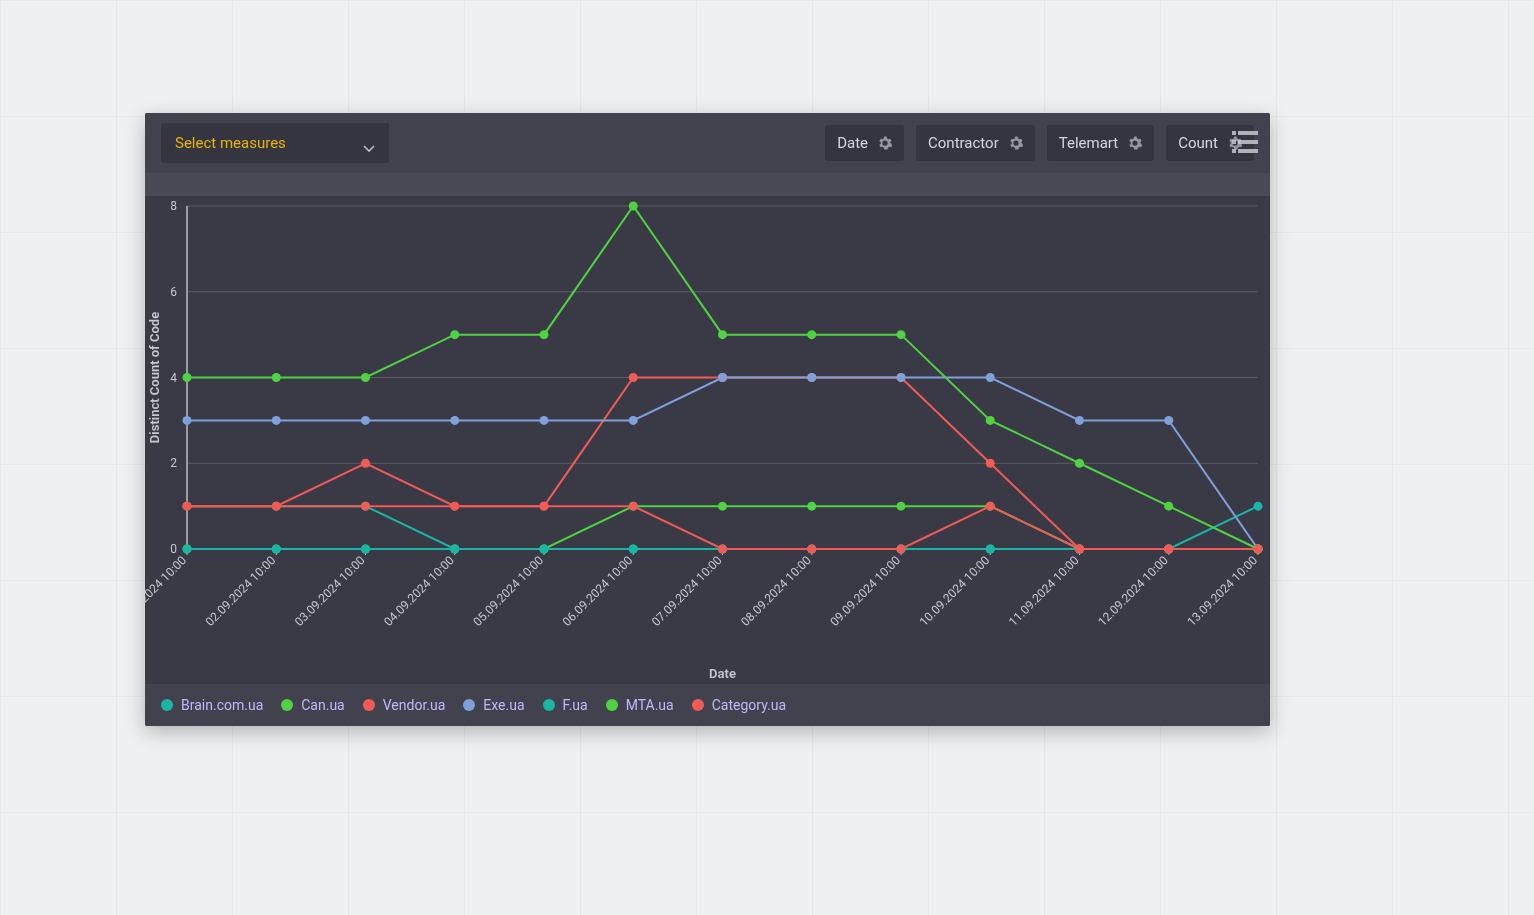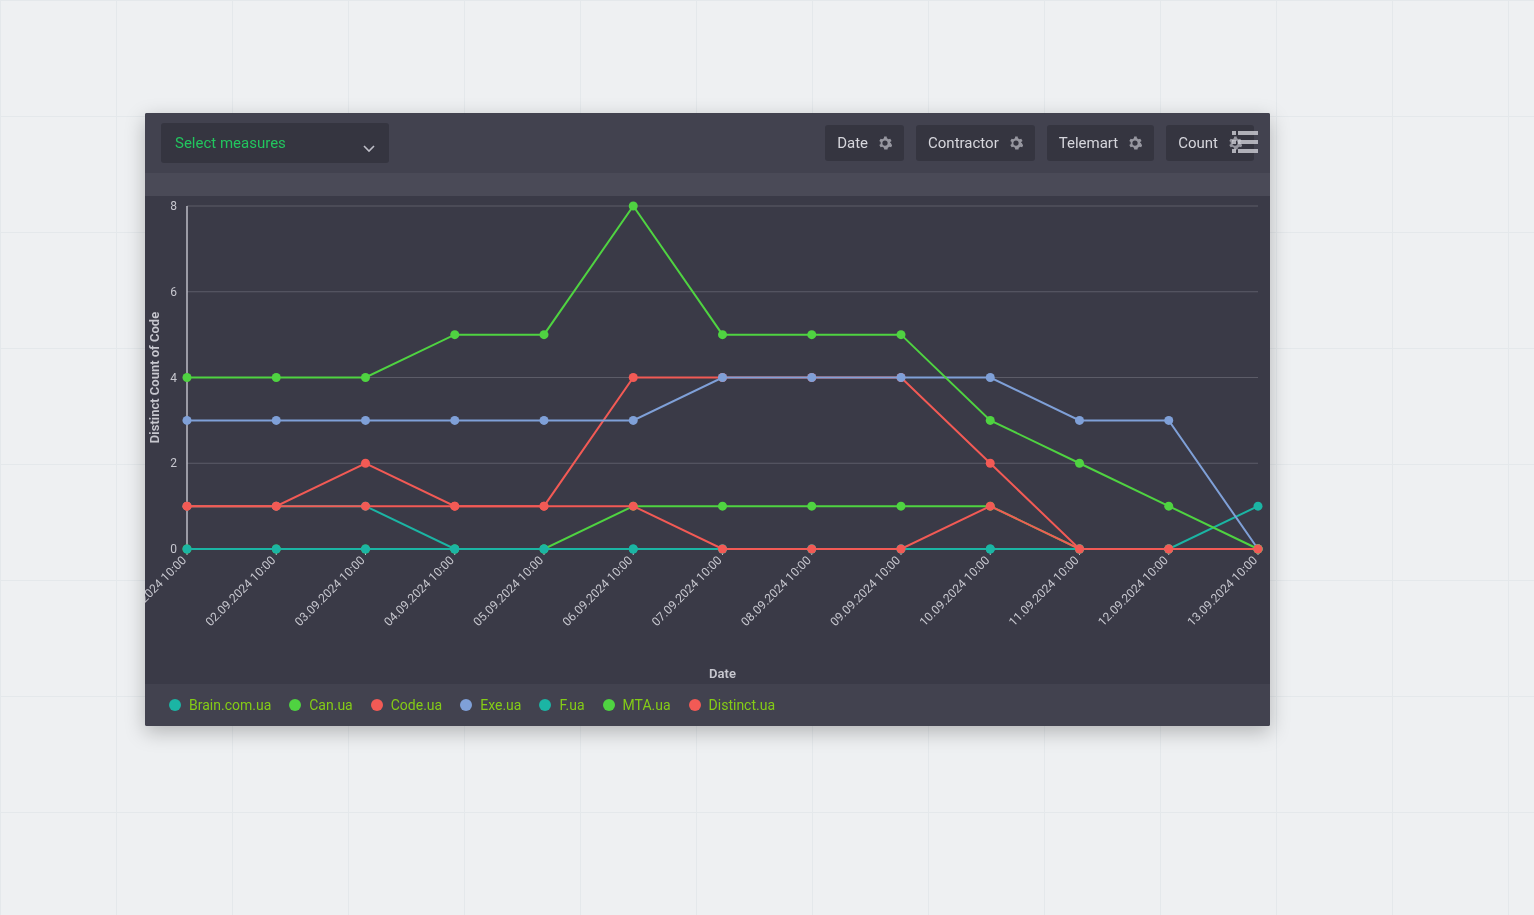--- a/index.html
+++ b/index.html
@@ -46,21 +46,21 @@
   }
   .dropdown {
     background: #353540;
     border-radius: 3px;
     height: 40px;
     min-width: 200px;
     display: flex;
     align-items: center;
     justify-content: space-between;
     padding: 0 14px;
-    color: #22c55e;
+    color: #eab308;
     cursor: pointer;
     font-size: 15px;
   }
   .chev {
     width: 12px; height: 8px;
     display: inline-block;
   }
   .spacer { flex: 1; }
   .chip {
     background: #353540;
@@ -94,22 +94,22 @@
     background: #3a3a47;
   }
   .legend-bar {
     position: absolute;
     left: 0; right: 0; bottom: 0;
     height: 42px;
     background: #42424f;
     display: flex;
     align-items: center;
     gap: 18px;
-    padding: 0 24px;
-    color: #84cc16;
+    padding: 0 16px;
+    color: #c4b5fd;
     font-size: 14px;
   }
   .legend-item {
     display: flex;
     align-items: center;
     gap: 8px;
   }
   .legend-dot {
     width: 12px; height: 12px;
     border-radius: 50%;
@@ -351,33 +351,33 @@
       <div class="legend-item">
         <span class="legend-dot" style="background: rgb(27, 181, 164);"></span>
         <span>Brain.com.ua</span>
       </div>
       <div class="legend-item">
         <span class="legend-dot" style="background: rgb(79, 211, 65);"></span>
         <span>Can.ua</span>
       </div>
       <div class="legend-item">
         <span class="legend-dot" style="background: rgb(242, 90, 85);"></span>
-        <span>Code.ua</span>
+        <span>Vendor.ua</span>
       </div>
       <div class="legend-item">
         <span class="legend-dot" style="background: rgb(127, 160, 216);"></span>
         <span>Exe.ua</span>
       </div>
       <div class="legend-item">
         <span class="legend-dot" style="background: rgb(27, 181, 164);"></span>
         <span>F.ua</span>
       </div>
       <div class="legend-item">
         <span class="legend-dot" style="background: rgb(79, 211, 65);"></span>
         <span>MTA.ua</span>
       </div>
       <div class="legend-item">
         <span class="legend-dot" style="background: rgb(242, 90, 85);"></span>
-        <span>Distinct.ua</span>
+        <span>Category.ua</span>
       </div>
     </div>
 
 </div>
 
 </body></html>

